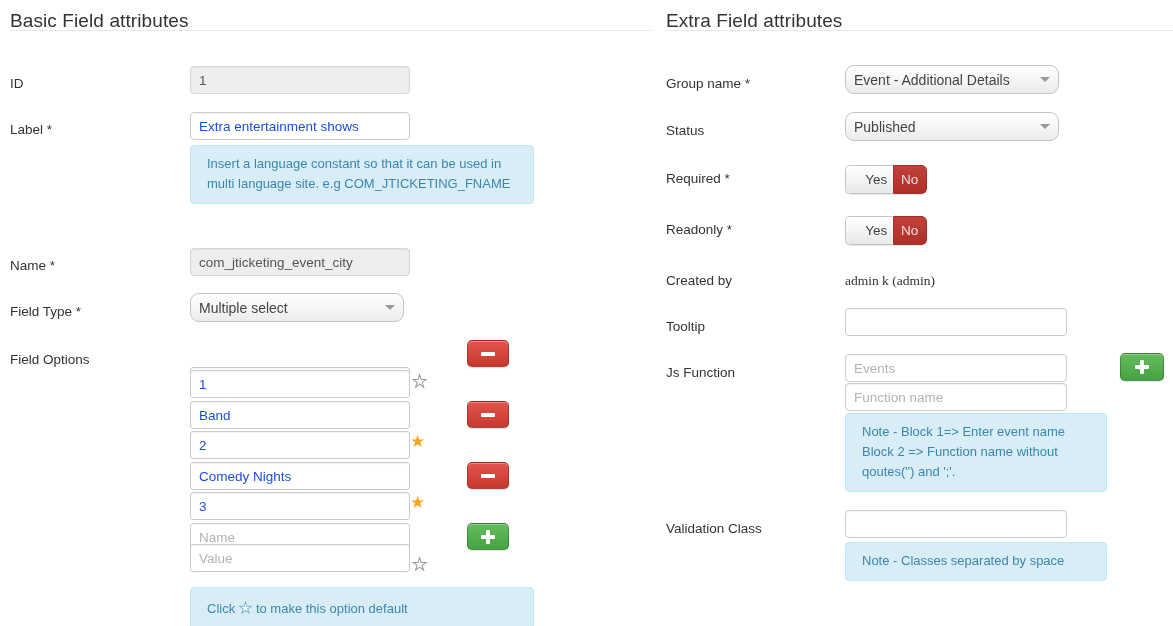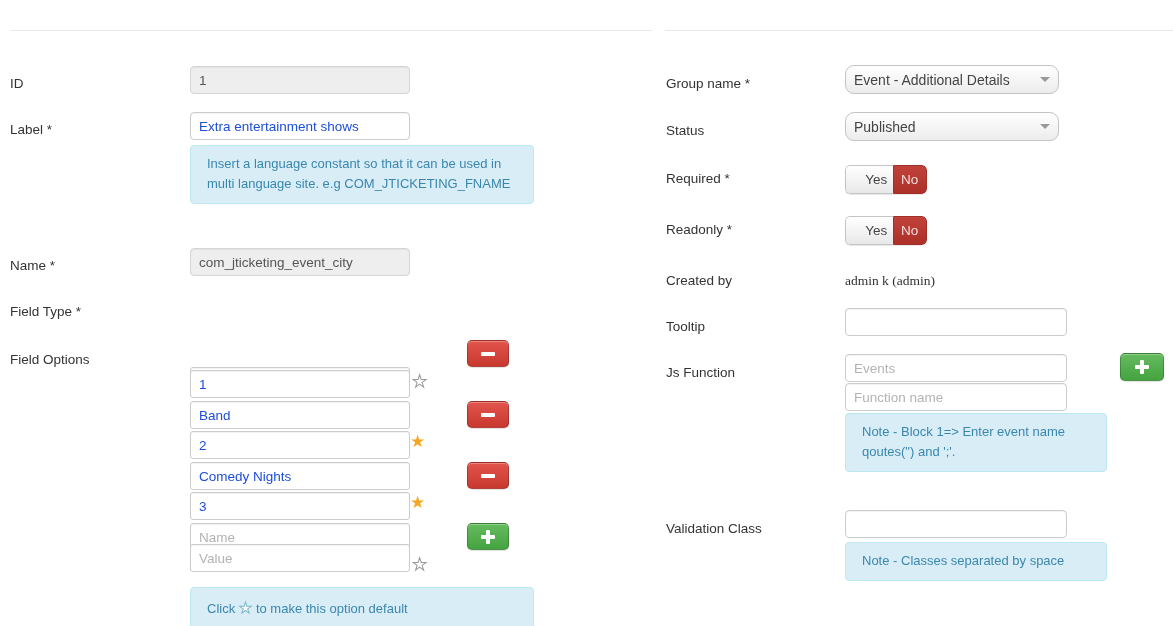--- a/index.html
+++ b/index.html
@@ -145,20 +145,21 @@
 
   .plain { font-size: 13.5px; color: #333333; }
 </style>
 </head>
 <body>
 
 <div class="page">
 
   <div class="col col-left">
 
+    <h2 class="section-head">Basic Field attributes</h2>
     <div class="head-rule"></div>
 
     <div class="row" style="top:72px;">
       <span class="lbl">ID</span>
       <span class="ctl" style="left:190px; top:-6px;">
         <input class="txt disabled" type="text" readonly="" value="1" style="">
       </span>
     </div>
 
     <div class="row" style="top:118px;">
@@ -171,20 +172,26 @@
 
     <div class="row" style="top:254px;">
       <span class="lbl">Name *</span>
       <span class="ctl" style="left:190px; top:-6px;">
         <input class="txt disabled" type="text" readonly="" value="com_jticketing_event_city" style="">
       </span>
     </div>
 
     <div class="row" style="top:300px;">
       <span class="lbl">Field Type *</span>
+      <span class="ctl selwrap" style="left:190px; top:-7px;">
+        <select class="sel">
+          <option>Multiple select</option>
+        </select>
+        <span class="caret"></span>
+      </span>
     </div>
 
     <div class="row" style="top:348px;">
       <span class="lbl">Field Options</span>
     </div>
 
     <div class="row" style="top:340px;">
       <span class="ctl" style="left:190px; top:0px;margin-top:27px;">
         <input class="txt opt" type="text" value="Dance" style="">
       </span>
@@ -238,20 +245,21 @@
 
     <div class="ctl note" style="left:190px; top:587px; width:344px; padding-top:10px;">
       <span>Click</span>
       <span class="star-inline">★</span>
       <span>to make this option default</span>
     </div>
   </div>
 
   <div class="col col-right">
 
+    <h2 class="section-head">Extra Field attributes</h2>
     <div class="head-rule"></div>
 
     <div class="row" style="top:72px;">
       <span class="lbl">Group name *</span>
       <span class="ctl selwrap" style="left:180px; top:-7px;">
         <select class="sel">
           <option>Event - Additional Details</option>
         </select>
         <span class="caret"></span>
       </span>
@@ -305,20 +313,21 @@
         <input class="txt" type="text" style="width: 222px;" placeholder="Events">
       </span>
       <span class="ctl" style="left:180px; top:22px;">
         <input class="txt" type="text" style="width: 222px;" placeholder="Function name">
       </span>
       <span class="ctl btn-sq btn-plus" style="left:455px; top:-8px; width:44px; height:28px;">
         <span class="glyph-p"></span>
       </span>
       <div class="ctl note" style="left:180px; top:52px; width:262px;">
         <div>Note - Block 1=&gt; Enter event name</div>
+        <div>Block 2 =&gt; Function name without</div>
         <div>qoutes(") and ';'.</div>
       </div>
     </div>
 
     <div class="row" style="top:517px;">
       <span class="lbl">Validation Class</span>
       <span class="ctl" style="left:180px; top:-7px;">
         <input class="txt" type="text" style="width: 222px;" value="">
       </span>
       <div class="ctl note" style="left:180px; top:25px; width:262px;">Note - Classes separated by space</div>

